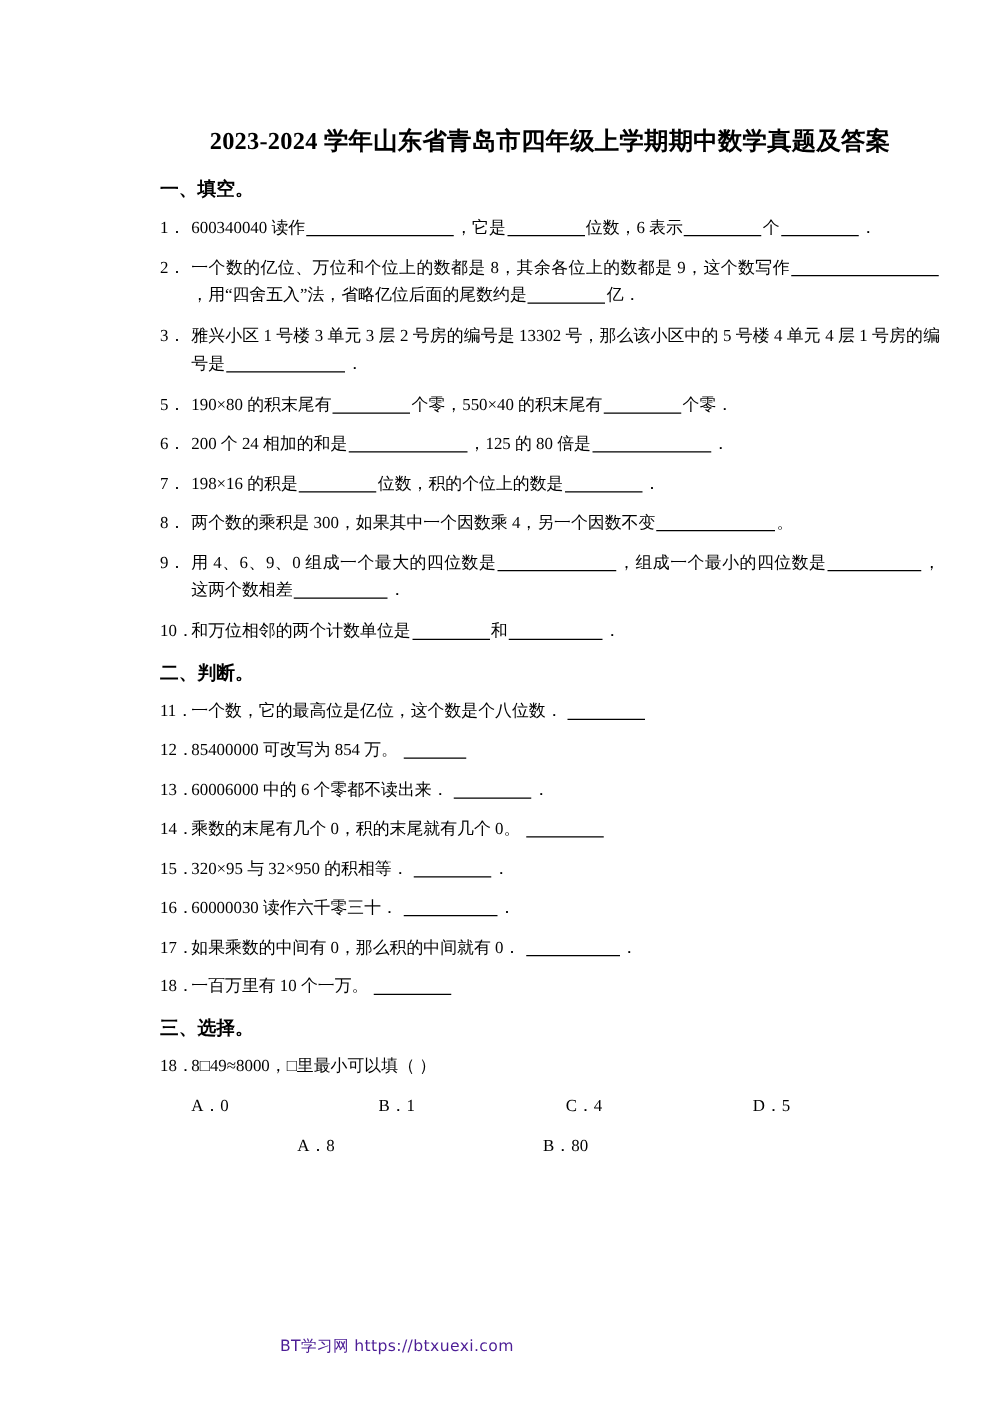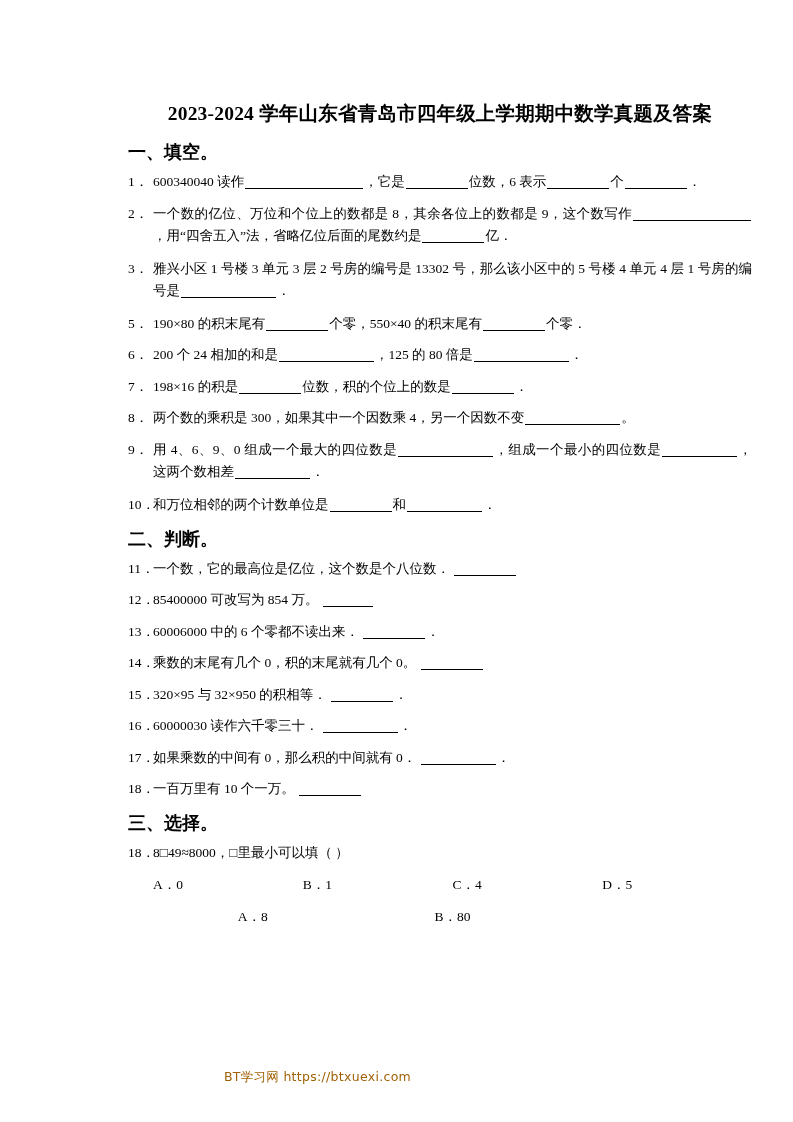--- a/index.html
+++ b/index.html
@@ -28,21 +28,21 @@
     font-size: 19.5px;
     font-weight: bold;
     line-height: 36px;
     text-align: center;
     margin: 0 0 6px 0;
     letter-spacing: 0.2px;
     padding: 0 6px;
   }
   
   .section-head {
-    font-size: 18px;
+    font-size: 15px;
     font-weight: bold;
     line-height: 20px;
     margin: 13px 0 9px 0;
   }
   .section-head.first { margin-top: 10px; }
 
   
   .q {
     font-size: 13.5px;
     line-height: 22px;
@@ -90,21 +90,21 @@
 
   
   .footer {
     position: absolute;
     left: 0;
     top: 1069px;
     width: 635px;
     text-align: center;
     font-family: "DejaVu Sans", "Liberation Sans", sans-serif;
     font-size: 12.5px;
-    color: #a16207;
+    color: #4c1d95;
     letter-spacing: 0.3px;
   }
 </style>
 </head>
 <body>
 
 <div class="page">
 
   <h1 class="doc-title">2023-2024 学年山东省青岛市四年级上学期期中数学真题及答案</h1>
 

